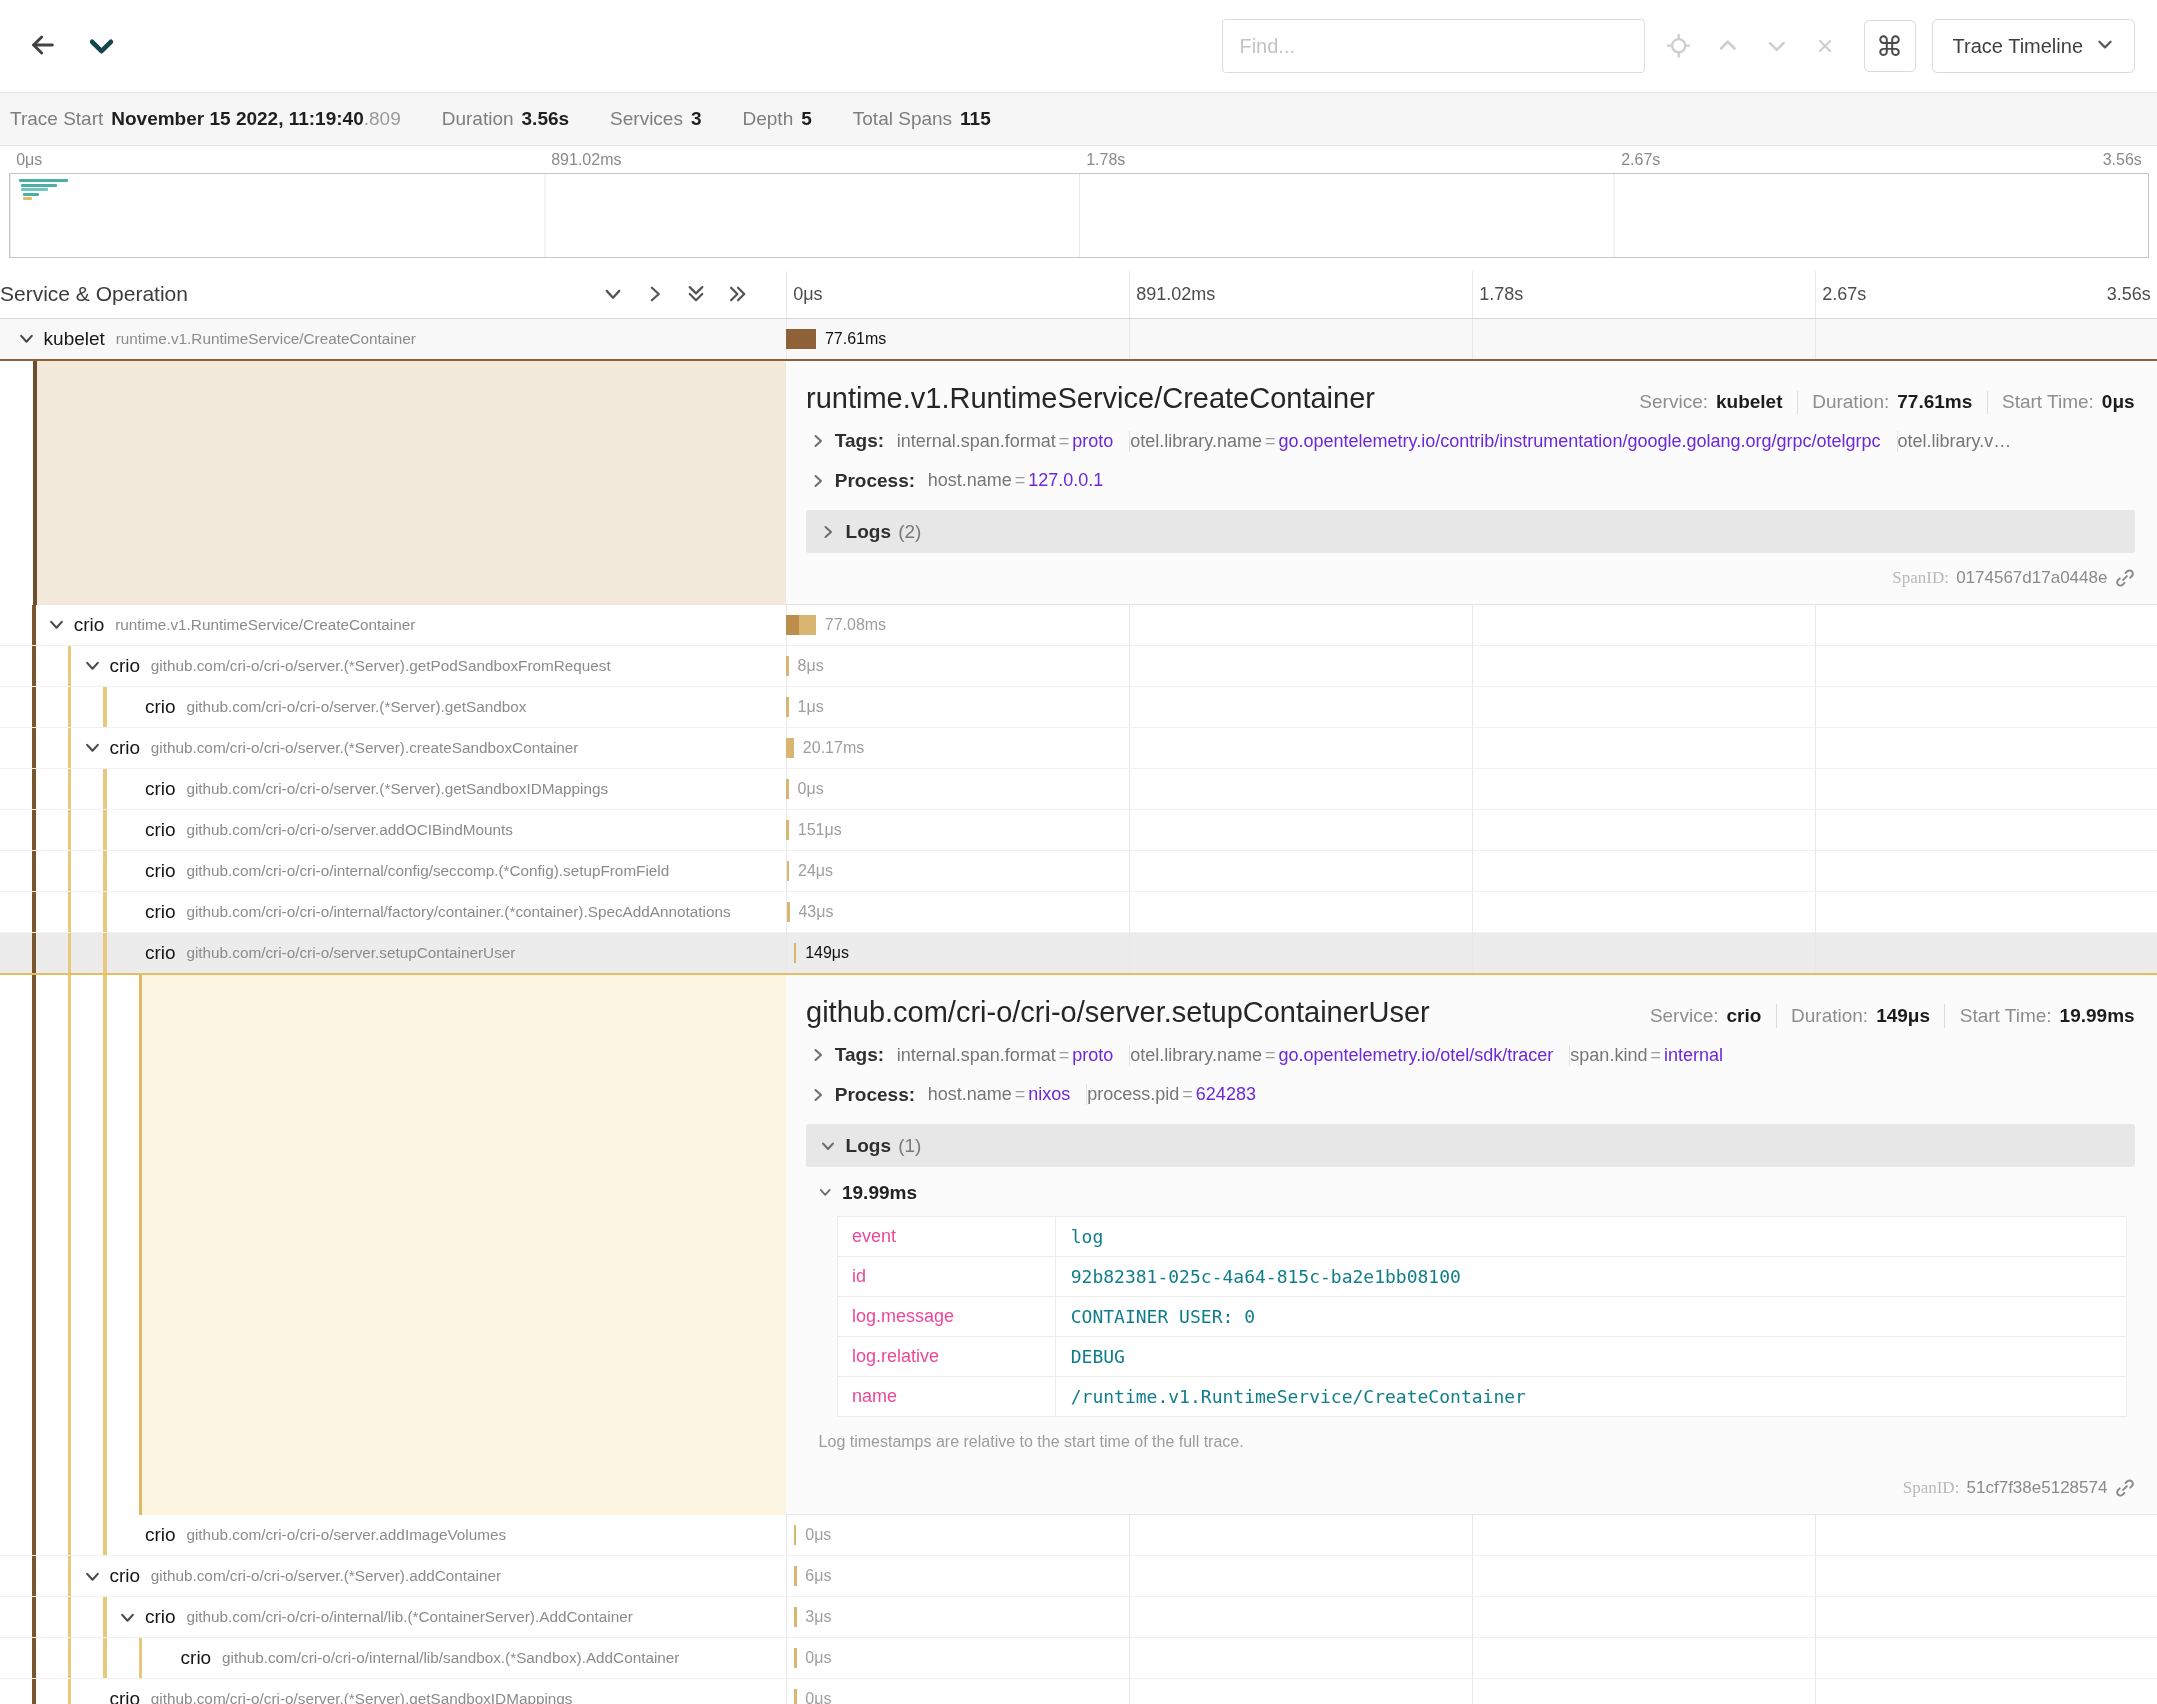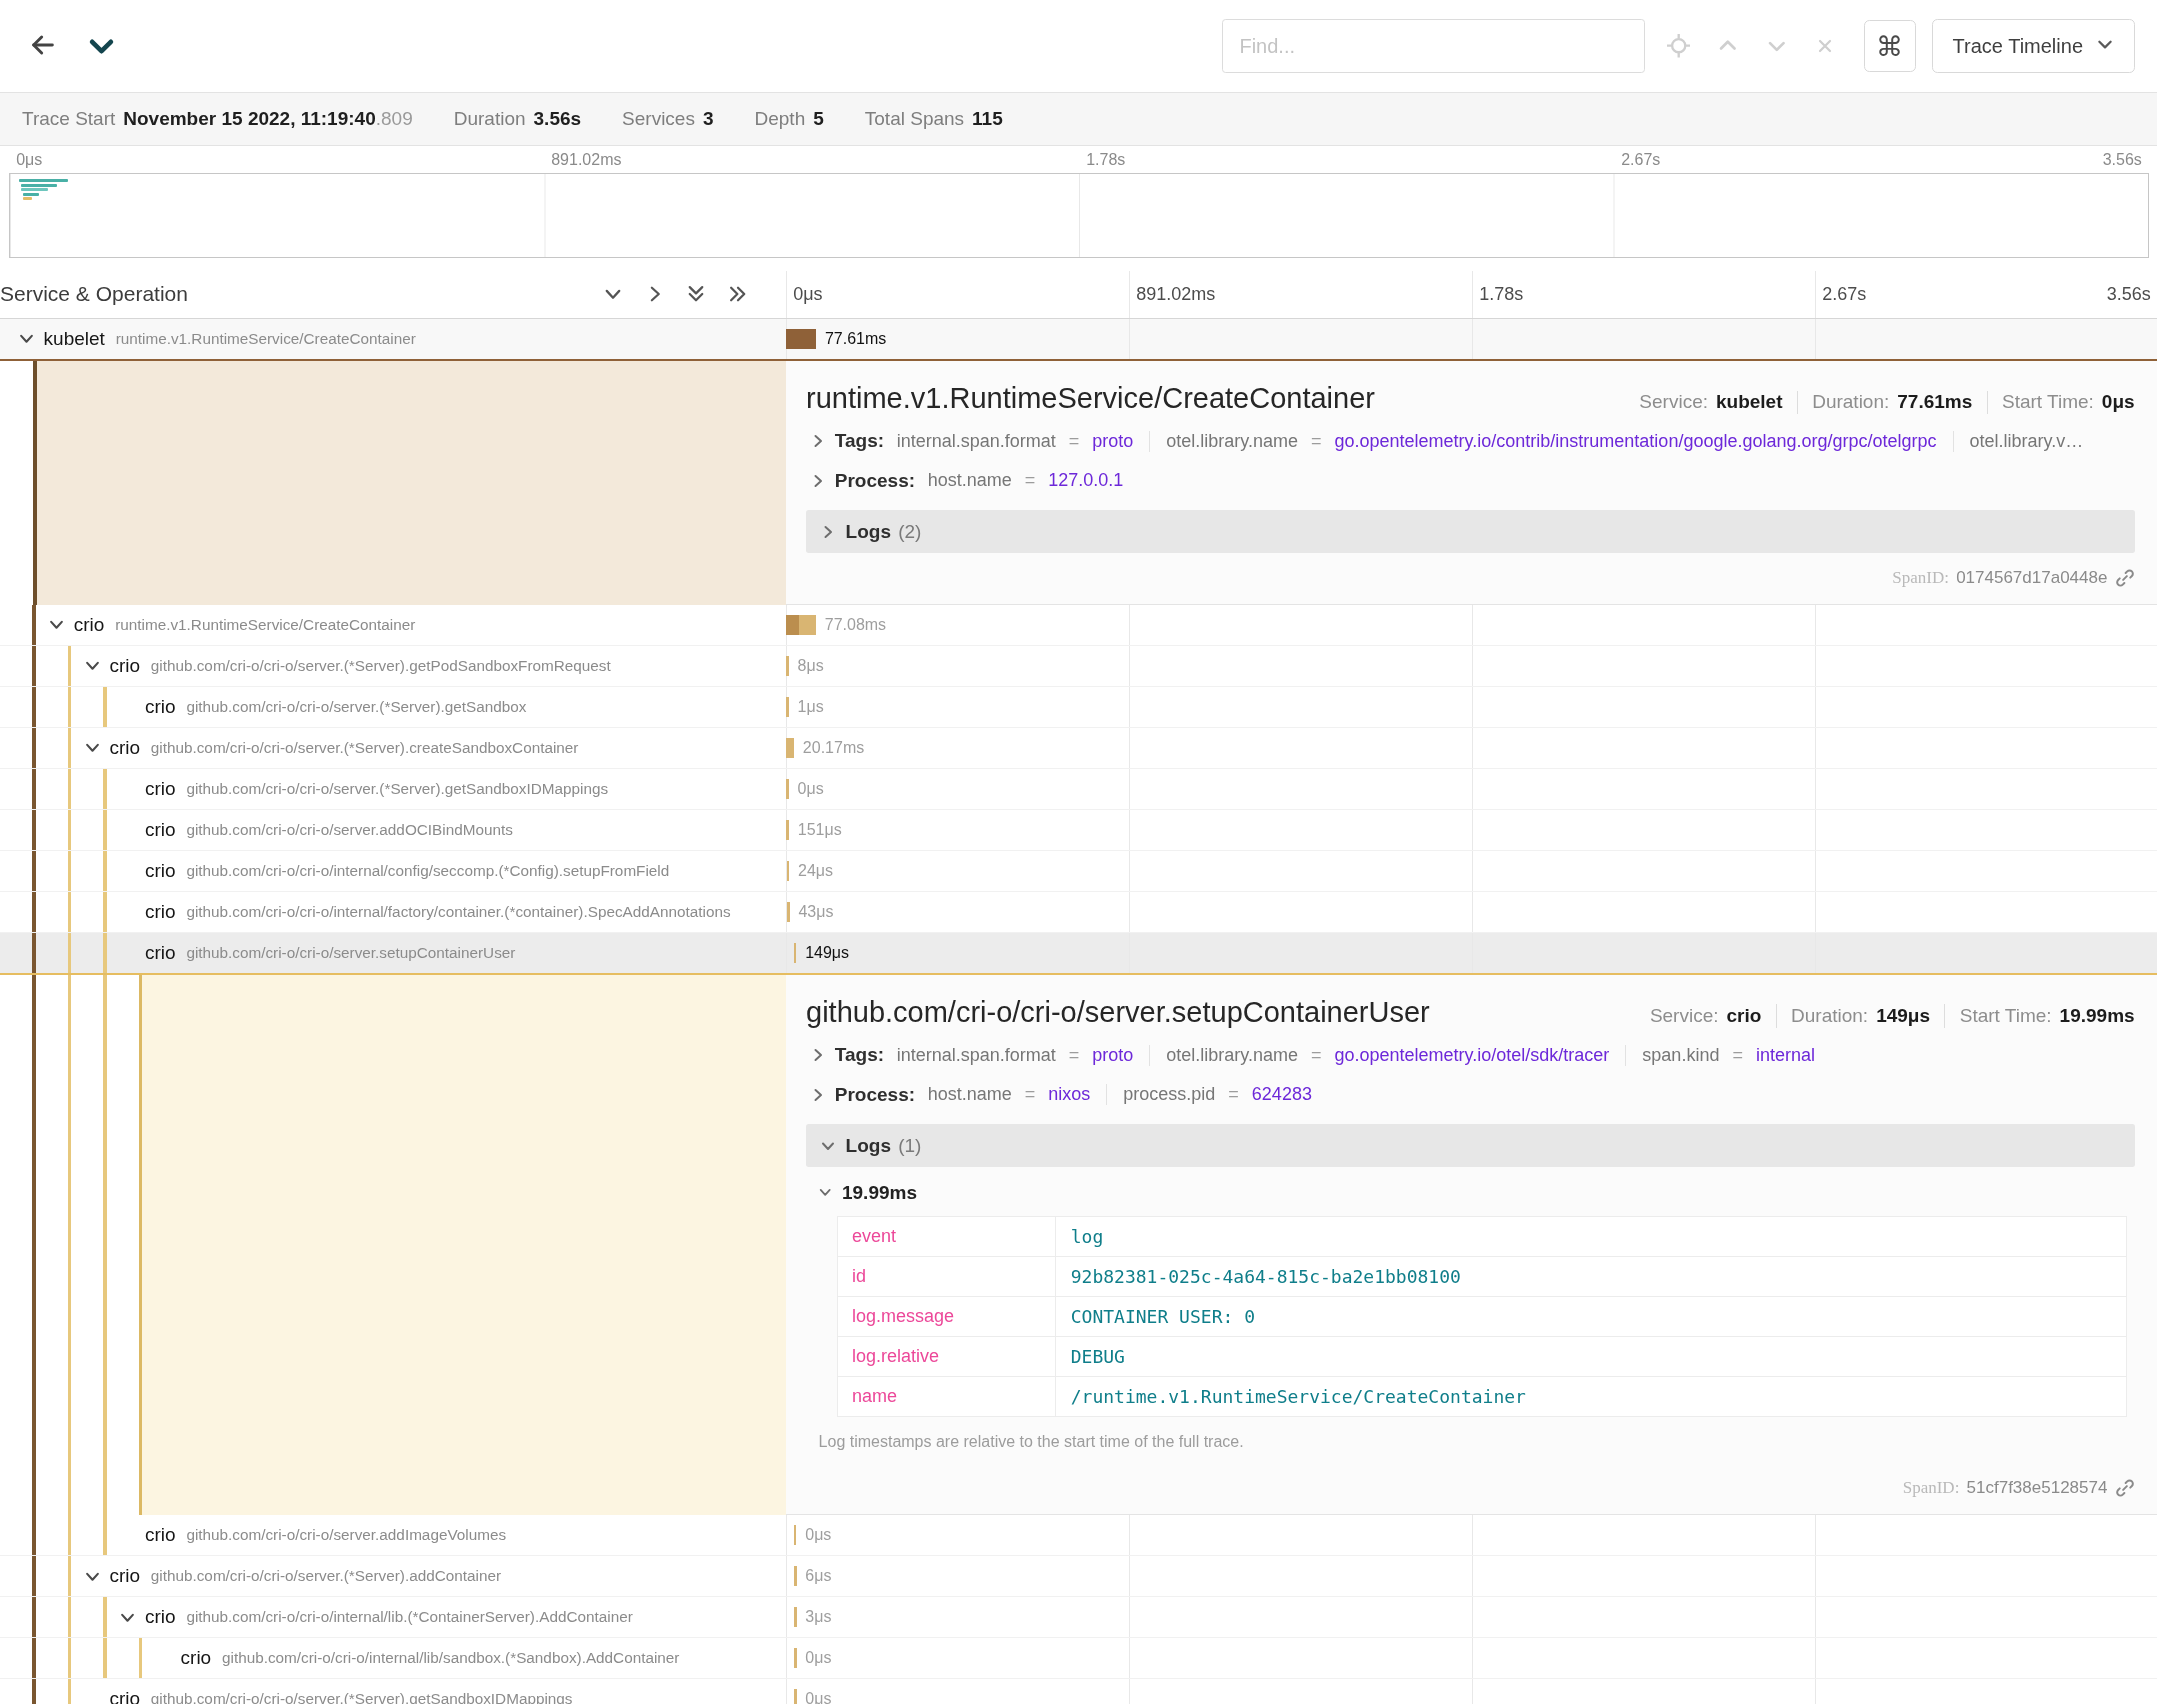--- a/index.html
+++ b/index.html
@@ -19,21 +19,21 @@
     padding:0 16px;color:#333;outline:none;font-family:"Liberation Sans",sans-serif;box-sizing:border-box;}
   .find-input::placeholder{color:#c3c3c3;}
   .find-icons{display:flex;gap:27px;align-items:center;margin:0 29px 0 21.6px;}
   .find-icons span{display:flex;cursor:default;}
   .cmd-btn{width:52px;height:52px;border:0.9px solid #d9d9d9;border-radius:5.4px;background:#fff;font-size:27px;color:#4a4a4a;
     display:flex;align-items:center;justify-content:center;cursor:pointer;font-family:"DejaVu Sans",sans-serif;}
   .view-btn{height:54px;border:0.9px solid #d9d9d9;border-radius:5.4px;background:#fff;font-size:20px;color:#3f3f3f;
     display:flex;align-items:center;gap:12.6px;padding:0 20px;margin-left:16px;cursor:pointer;font-family:"Liberation Sans",sans-serif;}
   
   .summary{height:52px;background:#f6f6f6;border-top:0.9px solid #e3e3e3;border-bottom:0.9px solid #e3e3e3;
-    display:flex;align-items:center;padding:0 22px;font-size:19px;}
+    display:flex;align-items:center;padding:0 10px;font-size:19px;}
   .sum-item{margin-right:41px;display:flex;align-items:baseline;gap:8px;white-space:nowrap;}
   .sum-item .sl{color:#7e7e7e;}
   .sum-item b{color:#1f1f1f;font-weight:700;}
   .vwrap{display:flex;align-items:baseline;}
   .frac{color:#9a9a9a;}
   
   .minimap{padding:0 9px;}
   .mm-ticks{position:relative;height:27px;font-size:16px;color:#8a8a8a;}
   .tick{position:absolute;top:50%;transform:translateY(-50%);white-space:nowrap;}
   .mm-canvas{position:relative;height:85px;border:0.9px solid #c6c6c6;background:#fff;box-sizing:border-box;}
@@ -72,21 +72,21 @@
   .p-title-row h2{margin:0;font-size:29px;font-weight:500;color:#262626;white-space:nowrap;}
   .p-meta{margin-left:auto;display:flex;align-items:center;gap:14.4px;font-size:19px;white-space:nowrap;padding-left:27px;}
   .pair{display:flex;gap:8px;align-items:baseline;}
   .p-meta .ml{color:#8d8d8d;}
   .p-meta b{color:#1c1c1c;font-weight:700;}
   .vsep{width:0.9px;height:23.4px;background:#ddd;}
   .kv-row{display:flex;align-items:center;margin:5.4px 0 1.8px;font-size:18px;overflow:hidden;white-space:nowrap;height:34px;cursor:pointer;}
   .chev{display:flex;width:23.4px;justify-content:center;flex:none;}
   .kv-title{font-weight:700;color:#2f2f2f;font-size:19px;margin:0 12.6px 0 5.4px;}
   .kv-list{display:inline-flex;align-items:center;overflow:hidden;}
-  .kv{display:inline-flex;gap:13px;align-items:center;padding-right:16px;margin-right:16px;border-right:0.9px solid #e2e2e2;}
+  .kv{display:inline-flex;gap:3px;align-items:center;padding-right:16px;border-right:0.9px solid #e2e2e2;}
   .kv:last-child{border-right:none;}
   .kv .k{color:#767676;}
   .kv .eq{color:#9c9c9c;}
   .kv .v{color:#6d28d9;}
   .logs-bar{height:43px;background:#e7e7e7;border-radius:2.7px;display:flex;align-items:center;padding:0 10.8px;margin-top:12.6px;font-size:19px;cursor:pointer;}
   .logs-title{font-weight:700;color:#2f2f2f;margin:0 7.2px 0 5.4px;}
   .logs-count{color:#7a7a7a;}
   .logs-body{background:#fbfbfb;padding:14.4px 3.6px 5.4px 7.2px;}
   .log-entry-header{display:flex;align-items:center;font-size:19px;color:#222;cursor:pointer;}
   .log-entry-header b{margin-left:5.4px;}

